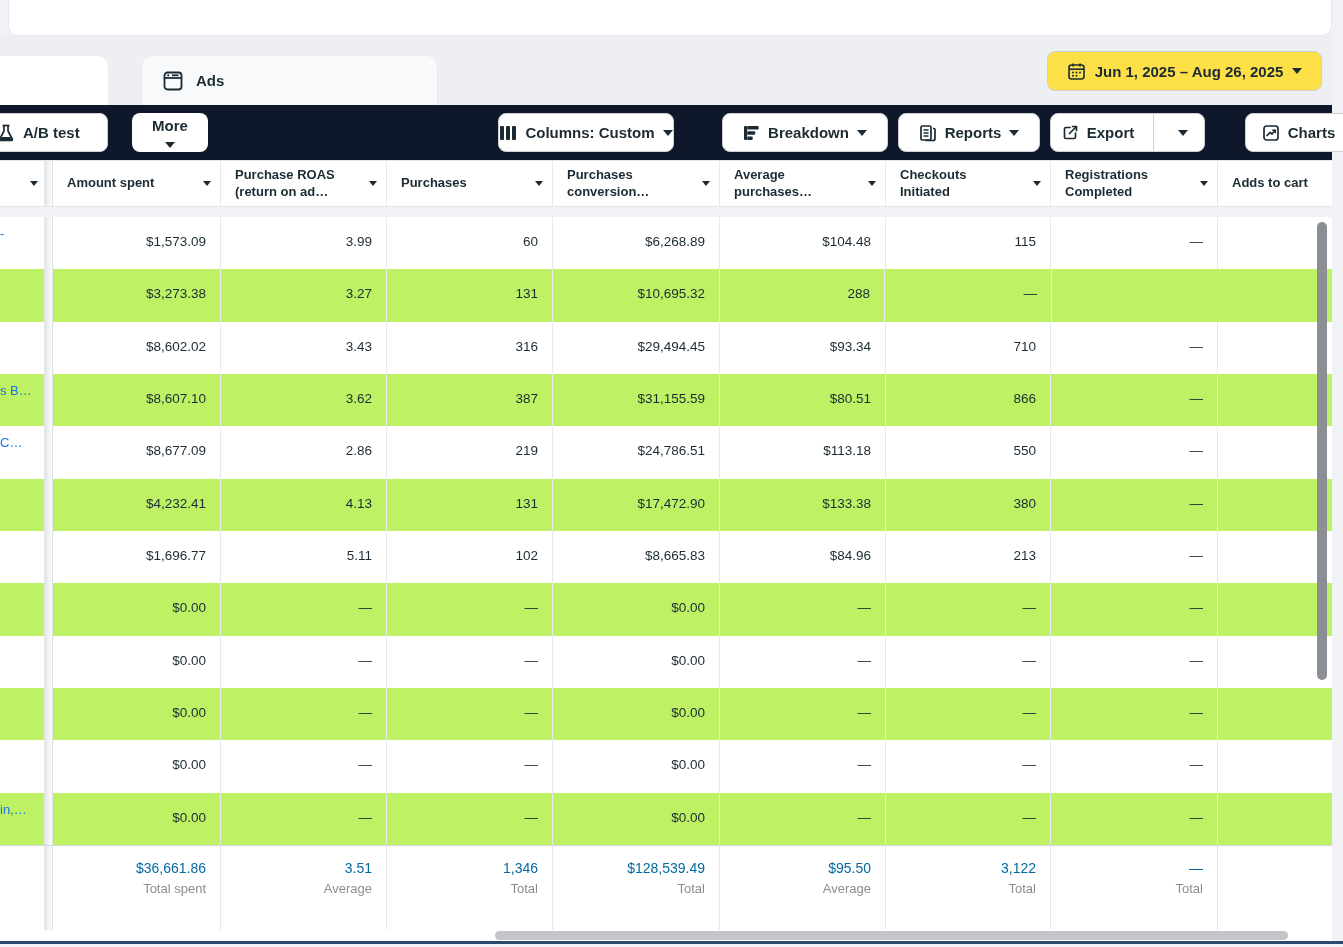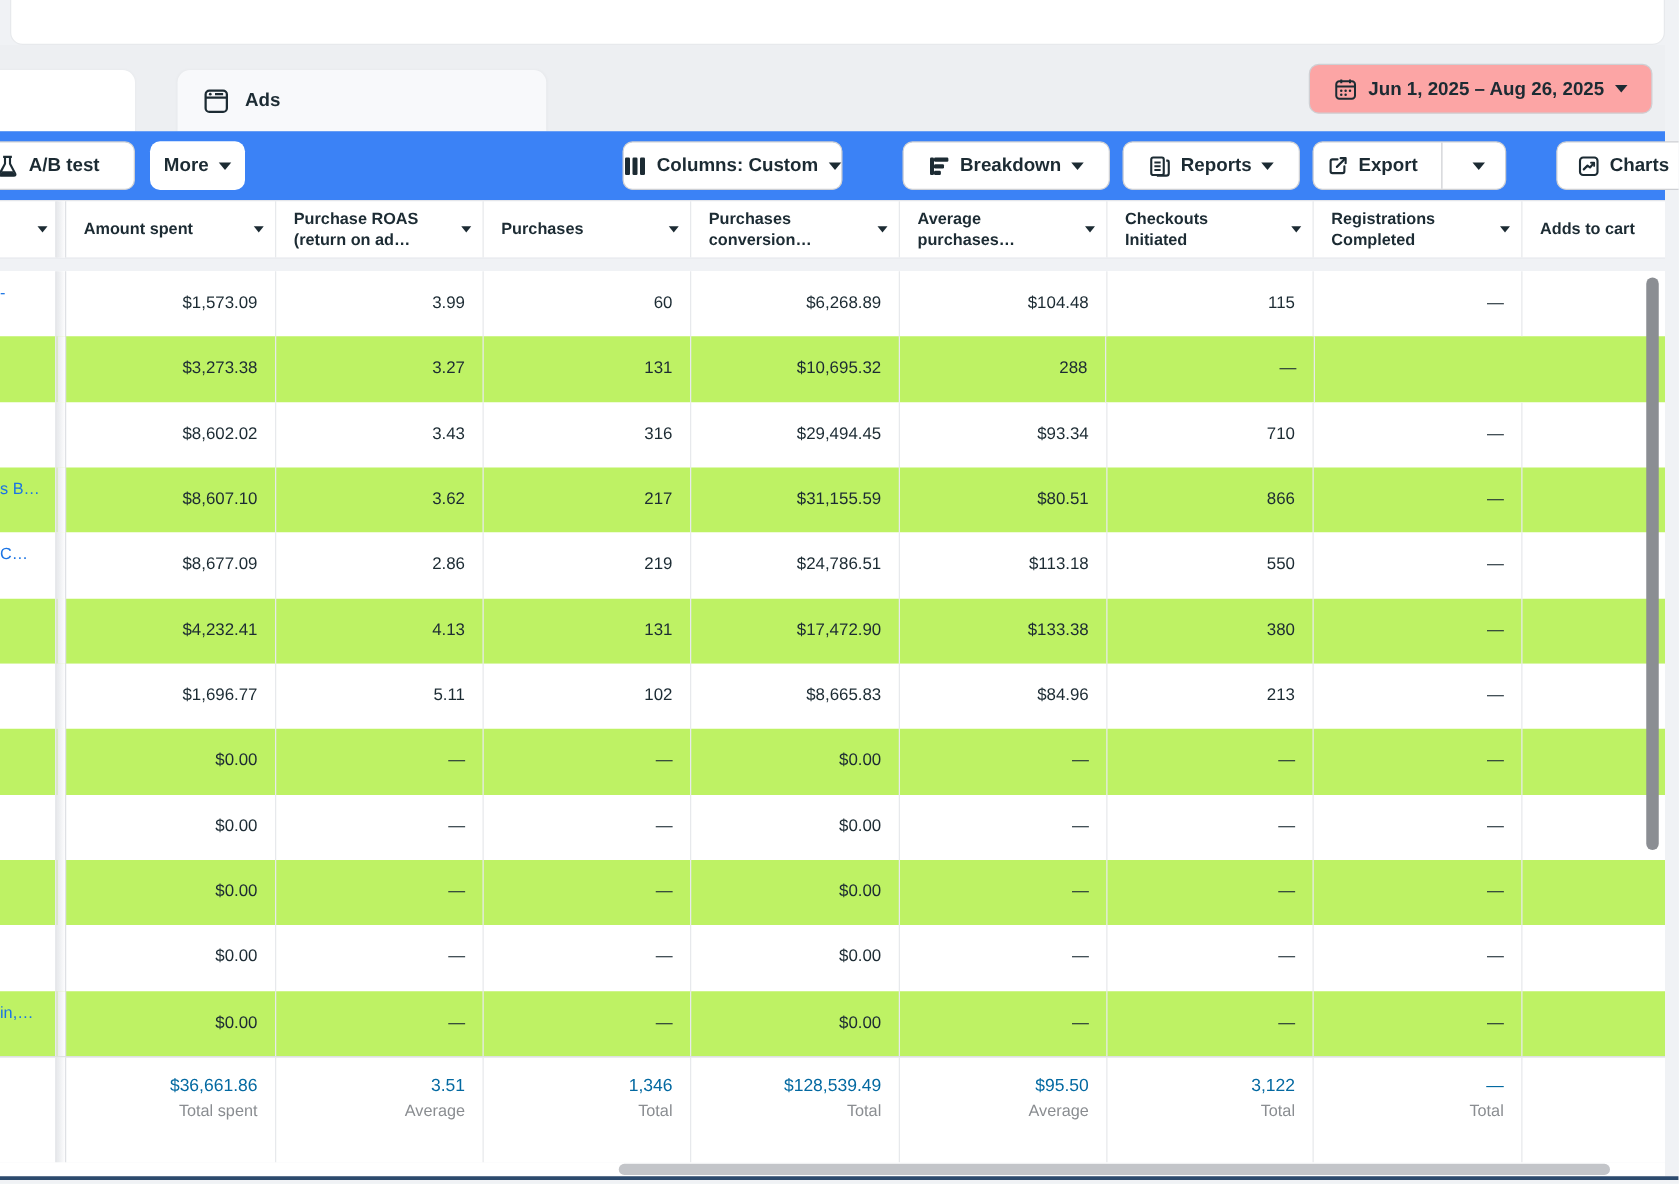--- a/index.html
+++ b/index.html
@@ -12,31 +12,31 @@
             background:#fff; border:1px solid #e7e9ec; border-radius:10px; }
 
   
   .tabstrip { position:absolute; left:0; top:36px; width:1332px; height:69px; background:#edeff2; }
   .tab { position:absolute; top:20px; height:49px; border-radius:10px 10px 0 0; background:#fff; }
   .tab-ghost { left:-16px; width:124px; box-shadow:0 0 3px rgba(0,0,0,.04); }
   .tab-active { left:142px; width:295px; background:#f8f9fb; display:flex; align-items:center;
                 padding-left:20px; gap:12px; box-shadow:0 0 3px rgba(0,0,0,.04); }
   .tab-active .tab-label { font-size:15px; font-weight:700; color:#1c2b33; }
 
-  .date-btn { position:absolute; left:1047px; top:15px; width:275px; height:40px; background:#fca5a5;
+  .date-btn { position:absolute; left:1047px; top:15px; width:275px; height:40px; background:#fde047;
               border:1px solid #ced0d4; border-radius:8px; display:flex; align-items:center;
               justify-content:center; gap:9px; font-size:15px; font-weight:600; cursor:pointer; }
 
   
-  .toolbar { position:absolute; left:0; top:105px; width:1332px; height:55px; background:#3b82f6;text-decoration:underline; }
+  .toolbar { position:absolute; left:0; top:105px; width:1332px; height:55px; background:#0f172a;text-decoration:underline; }
   .btn { position:absolute; top:8px; height:39px; background:#fff; border:1px solid #ced0d4;
          border-radius:8px; display:flex; align-items:center; justify-content:center; gap:8px;
          font-size:15px; font-weight:600; color:#1c2b33; cursor:pointer; }
   .btn-ab { left:-30px; width:138px; padding-left:26px; justify-content:flex-start; }
-  .btn-more { left:120px; width:76px; border:none; }
+  .btn-more { left:132px; width:76px; border:none;flex-direction:column; }
   .btn-columns { left:498px; width:176px; }
   .btn-breakdown { left:722px; width:166px; }
   .btn-reports { left:898px; width:142px; }
   .btn-export { left:1050px; width:155px; padding:0; }
   .btn-export .exp-main { flex:1 1 auto; display:flex; align-items:center; justify-content:center; gap:8px; height:100%; }
   .btn-export .exp-div { width:1px; height:100%; background:#ced0d4; }
   .btn-export .exp-caret { width:42px; height:100%; display:flex; align-items:center; justify-content:center; }
   .btn-charts { left:1245px; width:107px; }
 
   .caret { width:0; height:0; border-left:5px solid transparent; border-right:5px solid transparent;
@@ -265,21 +265,21 @@
       <div class="cell num c-atc"></div>
     </div>
 
     <div class="trow alt">
       <div class="cell c-name">
         <span class="frag">s B…</span>
       </div>
       <div class="cell c-band"></div>
       <div class="cell num c-amount">$8,607.10</div>
       <div class="cell num c-roas">3.62</div>
-      <div class="cell num c-purch">217</div>
+      <div class="cell num c-purch">387</div>
       <div class="cell num c-conv">$31,155.59</div>
       <div class="cell num c-avg">$80.51</div>
       <div class="cell num c-co">866</div>
       <div class="cell num c-reg">—</div>
       <div class="cell num c-atc"></div>
     </div>
 
     <div class="trow">
       <div class="cell c-name">
         <span class="frag">C…</span>

